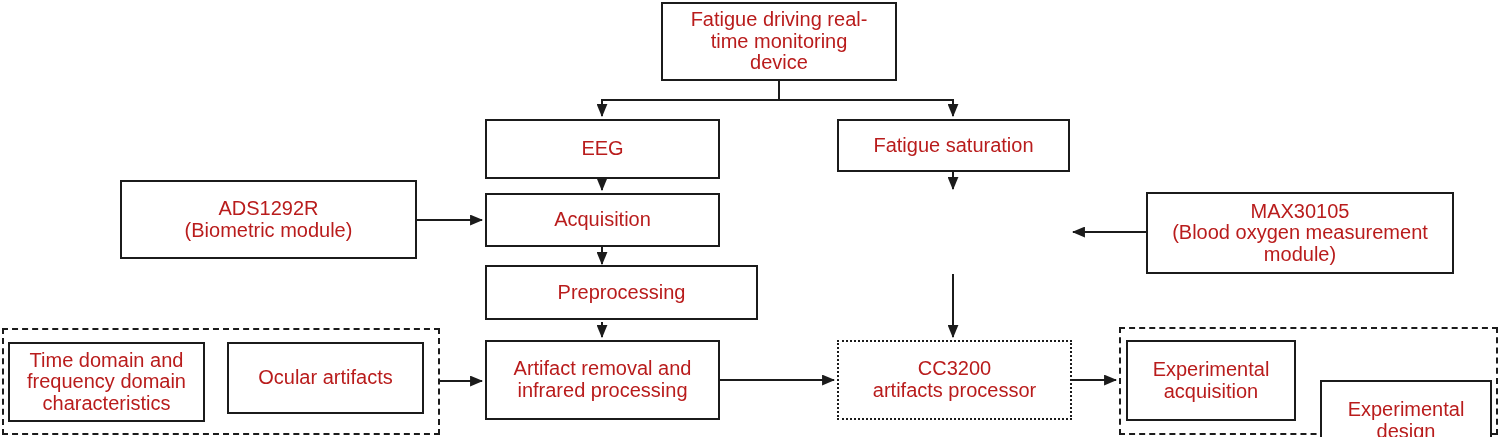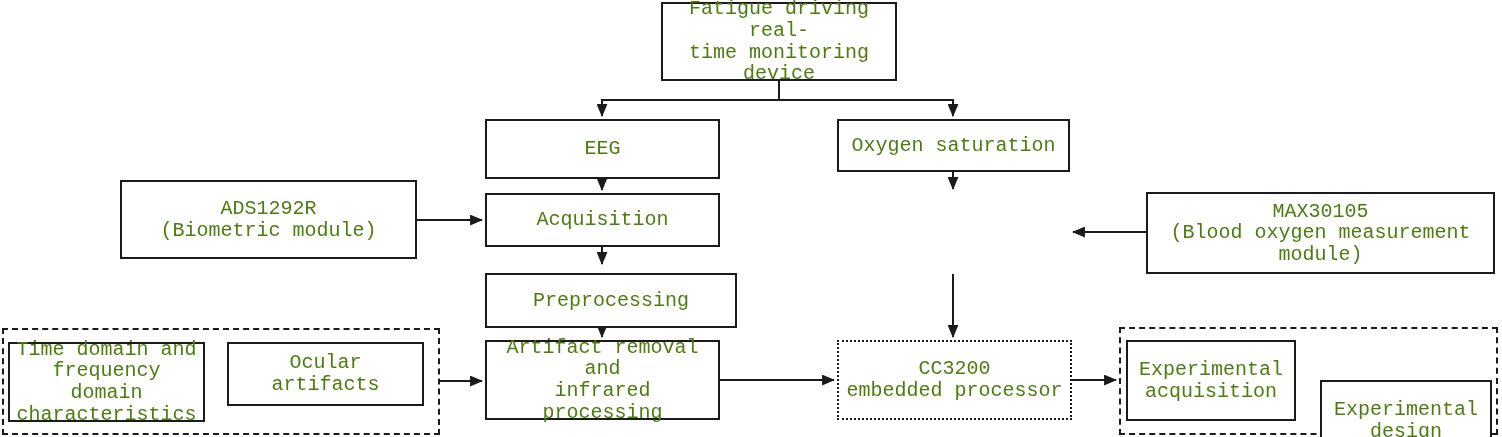--- a/index.html
+++ b/index.html
@@ -1,22 +1,22 @@
 <!DOCTYPE html>
 <html><head>
 <meta charset="utf-8">
 <style>
   html, body { margin: 0; padding: 0; background: #ffffff; }
   .canvas {
     position: relative;
     width: 1502px;
     height: 437px;
     background: #ffffff;
-    font-family: Liberation Mono, monospace;
-    color: #4d7c0f;
+    font-family: Liberation Sans, sans-serif;
+    color: #b91c1c;
     overflow: hidden;
   }
   svg.wires {
     position: absolute;
     left: 0; top: 0;
     width: 1502px; height: 437px;
   }
   .node {
     position: absolute;
     box-sizing: border-box;
@@ -70,45 +70,45 @@
 
   <div class="group" style="left:2px; top:328px; width:438px; height:107px;"></div>
   <div class="group" style="left:1119px; top:327px; width:379px; height:108px;"></div>
 
   <div class="node" style="left:661px; top:2px; width:236px; height:79px;">Fatigue driving real-
 time monitoring
 device</div>
 
   <div class="node" style="left:485px; top:119px; width:235px; height:60px;">EEG</div>
 
-  <div class="node" style="left:837px; top:119px; width:233px; height:53px;">Oxygen saturation</div>
+  <div class="node" style="left:837px; top:119px; width:233px; height:53px;">Fatigue saturation</div>
 
   <div class="node" style="left:120px; top:180px; width:297px; height:79px;">ADS1292R
 (Biometric module)</div>
 
   <div class="node" style="left:485px; top:193px; width:235px; height:54px;">Acquisition</div>
 
 
-  <div class="node" style="left:1146px; top:192px; width:349px; height:82px;">MAX30105
+  <div class="node" style="left:1146px; top:192px; width:308px; height:82px;">MAX30105
 (Blood oxygen measurement
 module)</div>
 
-  <div class="node" style="left:485px; top:273px; width:252px; height:55px;">Preprocessing</div>
+  <div class="node" style="left:485px; top:265px; width:273px; height:55px;">Preprocessing</div>
 
   <div class="node" style="left:8px; top:342px; width:197px; height:80px;">Time domain and
 frequency domain
 characteristics</div>
 
-  <div class="node" style="left:227px; top:342px; width:197px; height:64px;">Ocular artifacts</div>
+  <div class="node" style="left:227px; top:342px; width:197px; height:72px;">Ocular artifacts</div>
 
   <div class="node" style="left:485px; top:340px; width:235px; height:80px;">Artifact removal and
 infrared processing</div>
 
   <div class="node dotted" style="left:837px; top:340px; width:235px; height:80px;">CC3200
-embedded processor</div>
+artifacts processor</div>
 
   <div class="node" style="left:1126px; top:340px; width:170px; height:81px;">Experimental
 acquisition</div>
 
   <div class="node" style="left:1320px; top:340px; width:172px; height:81px;margin-top:40px;">Experimental
 design</div>
 
 </div>
 
 </body></html>

